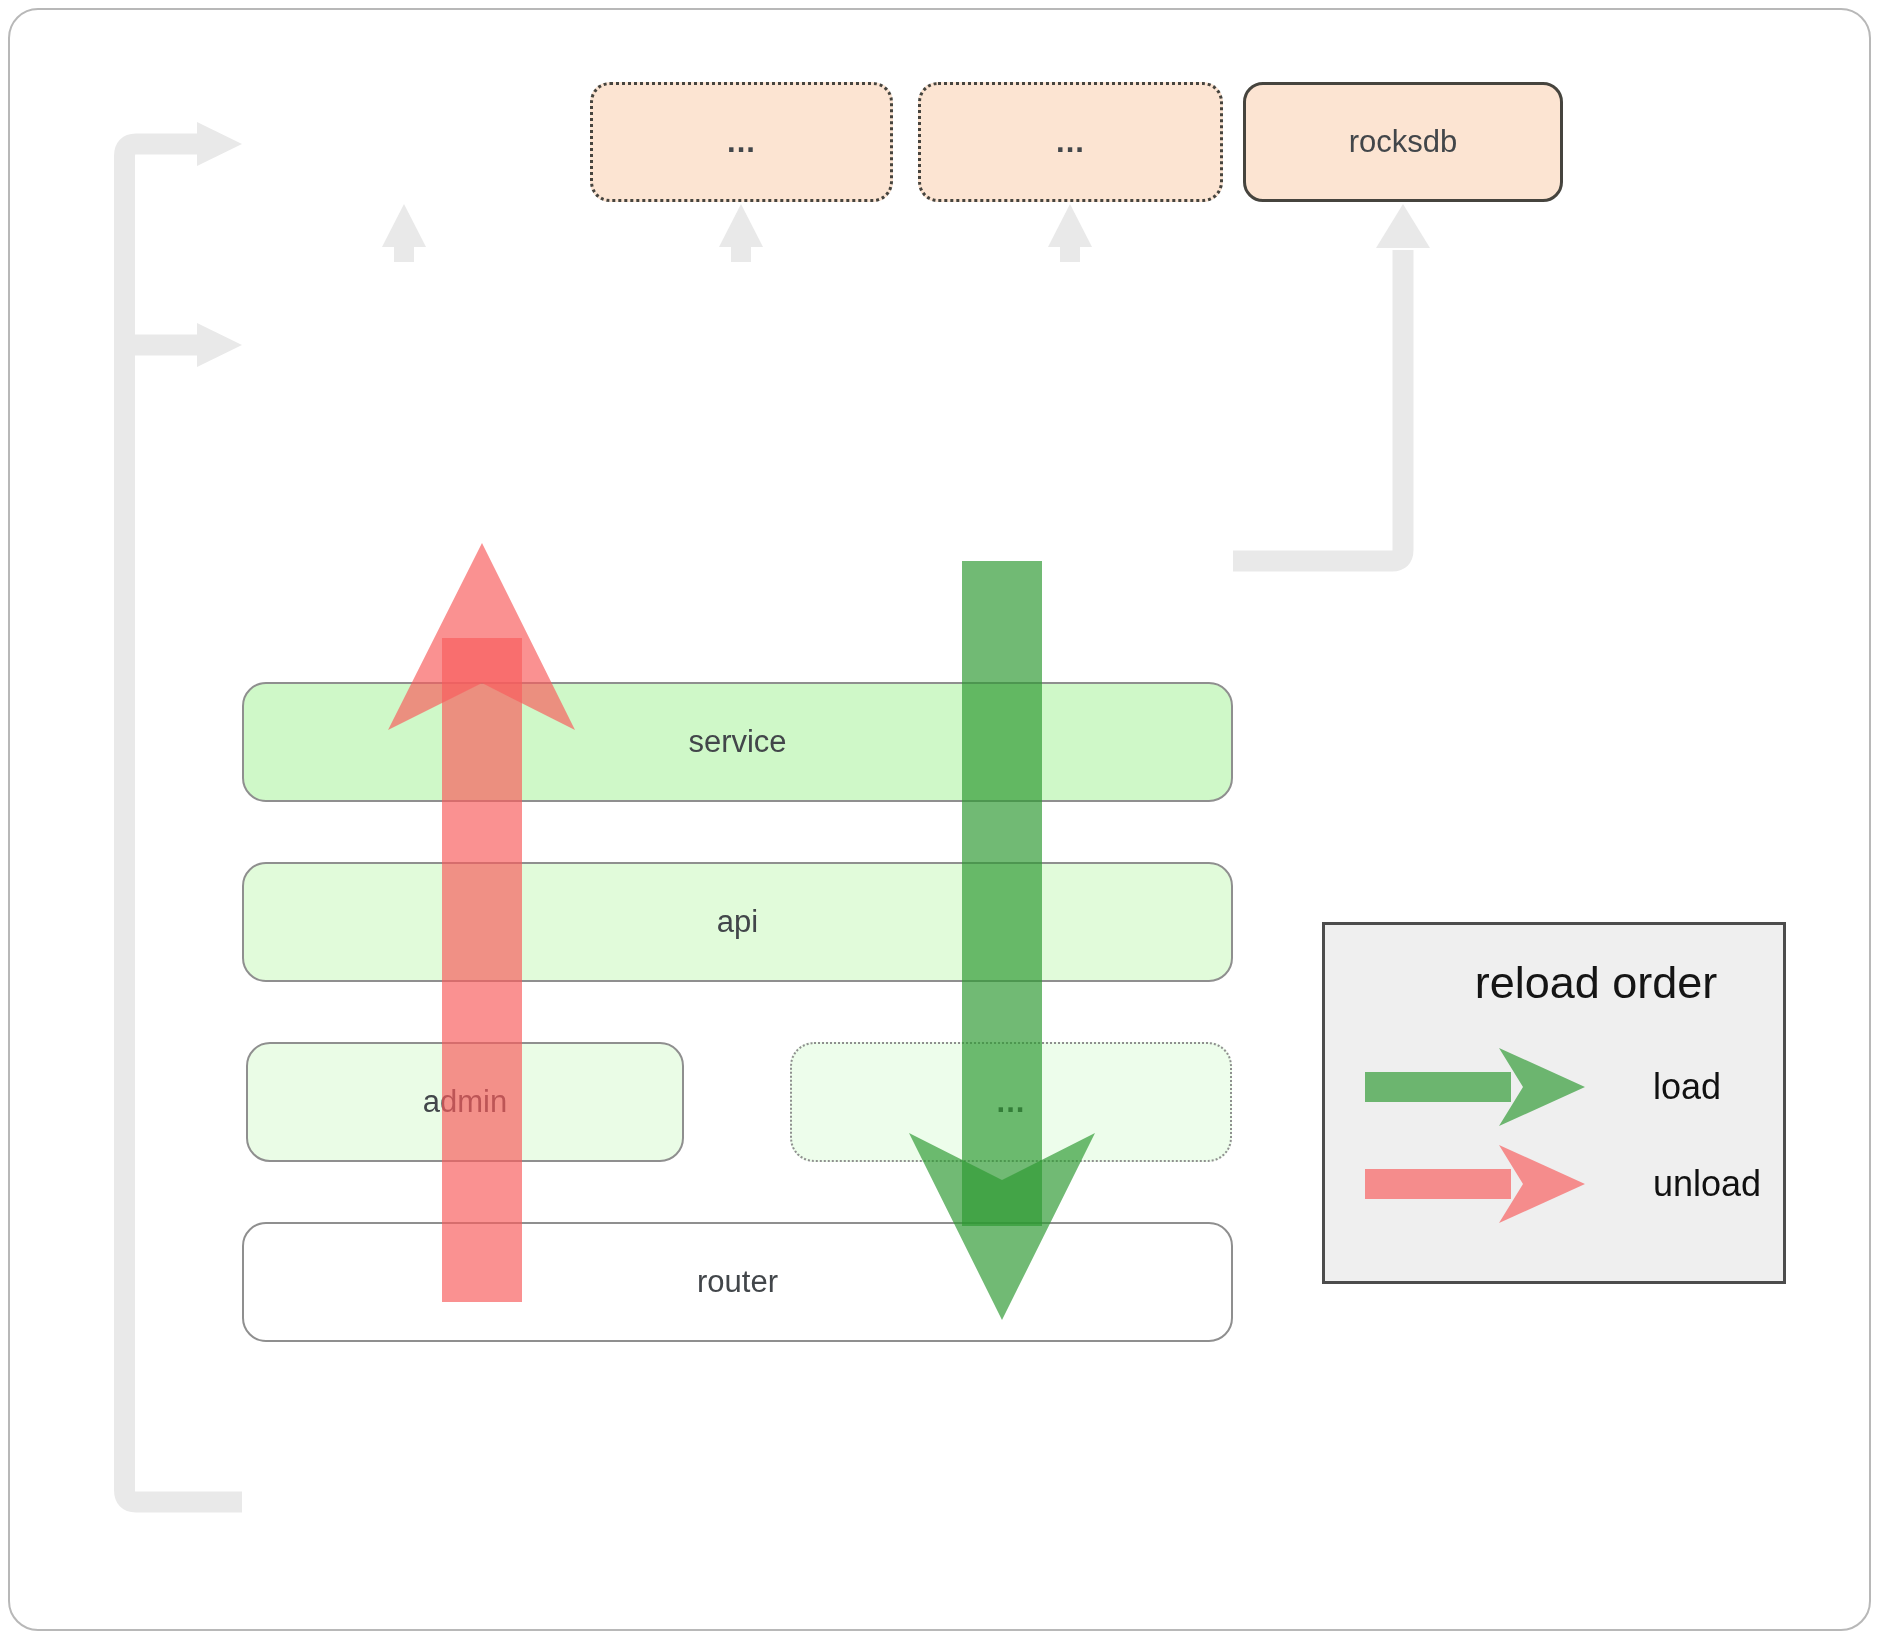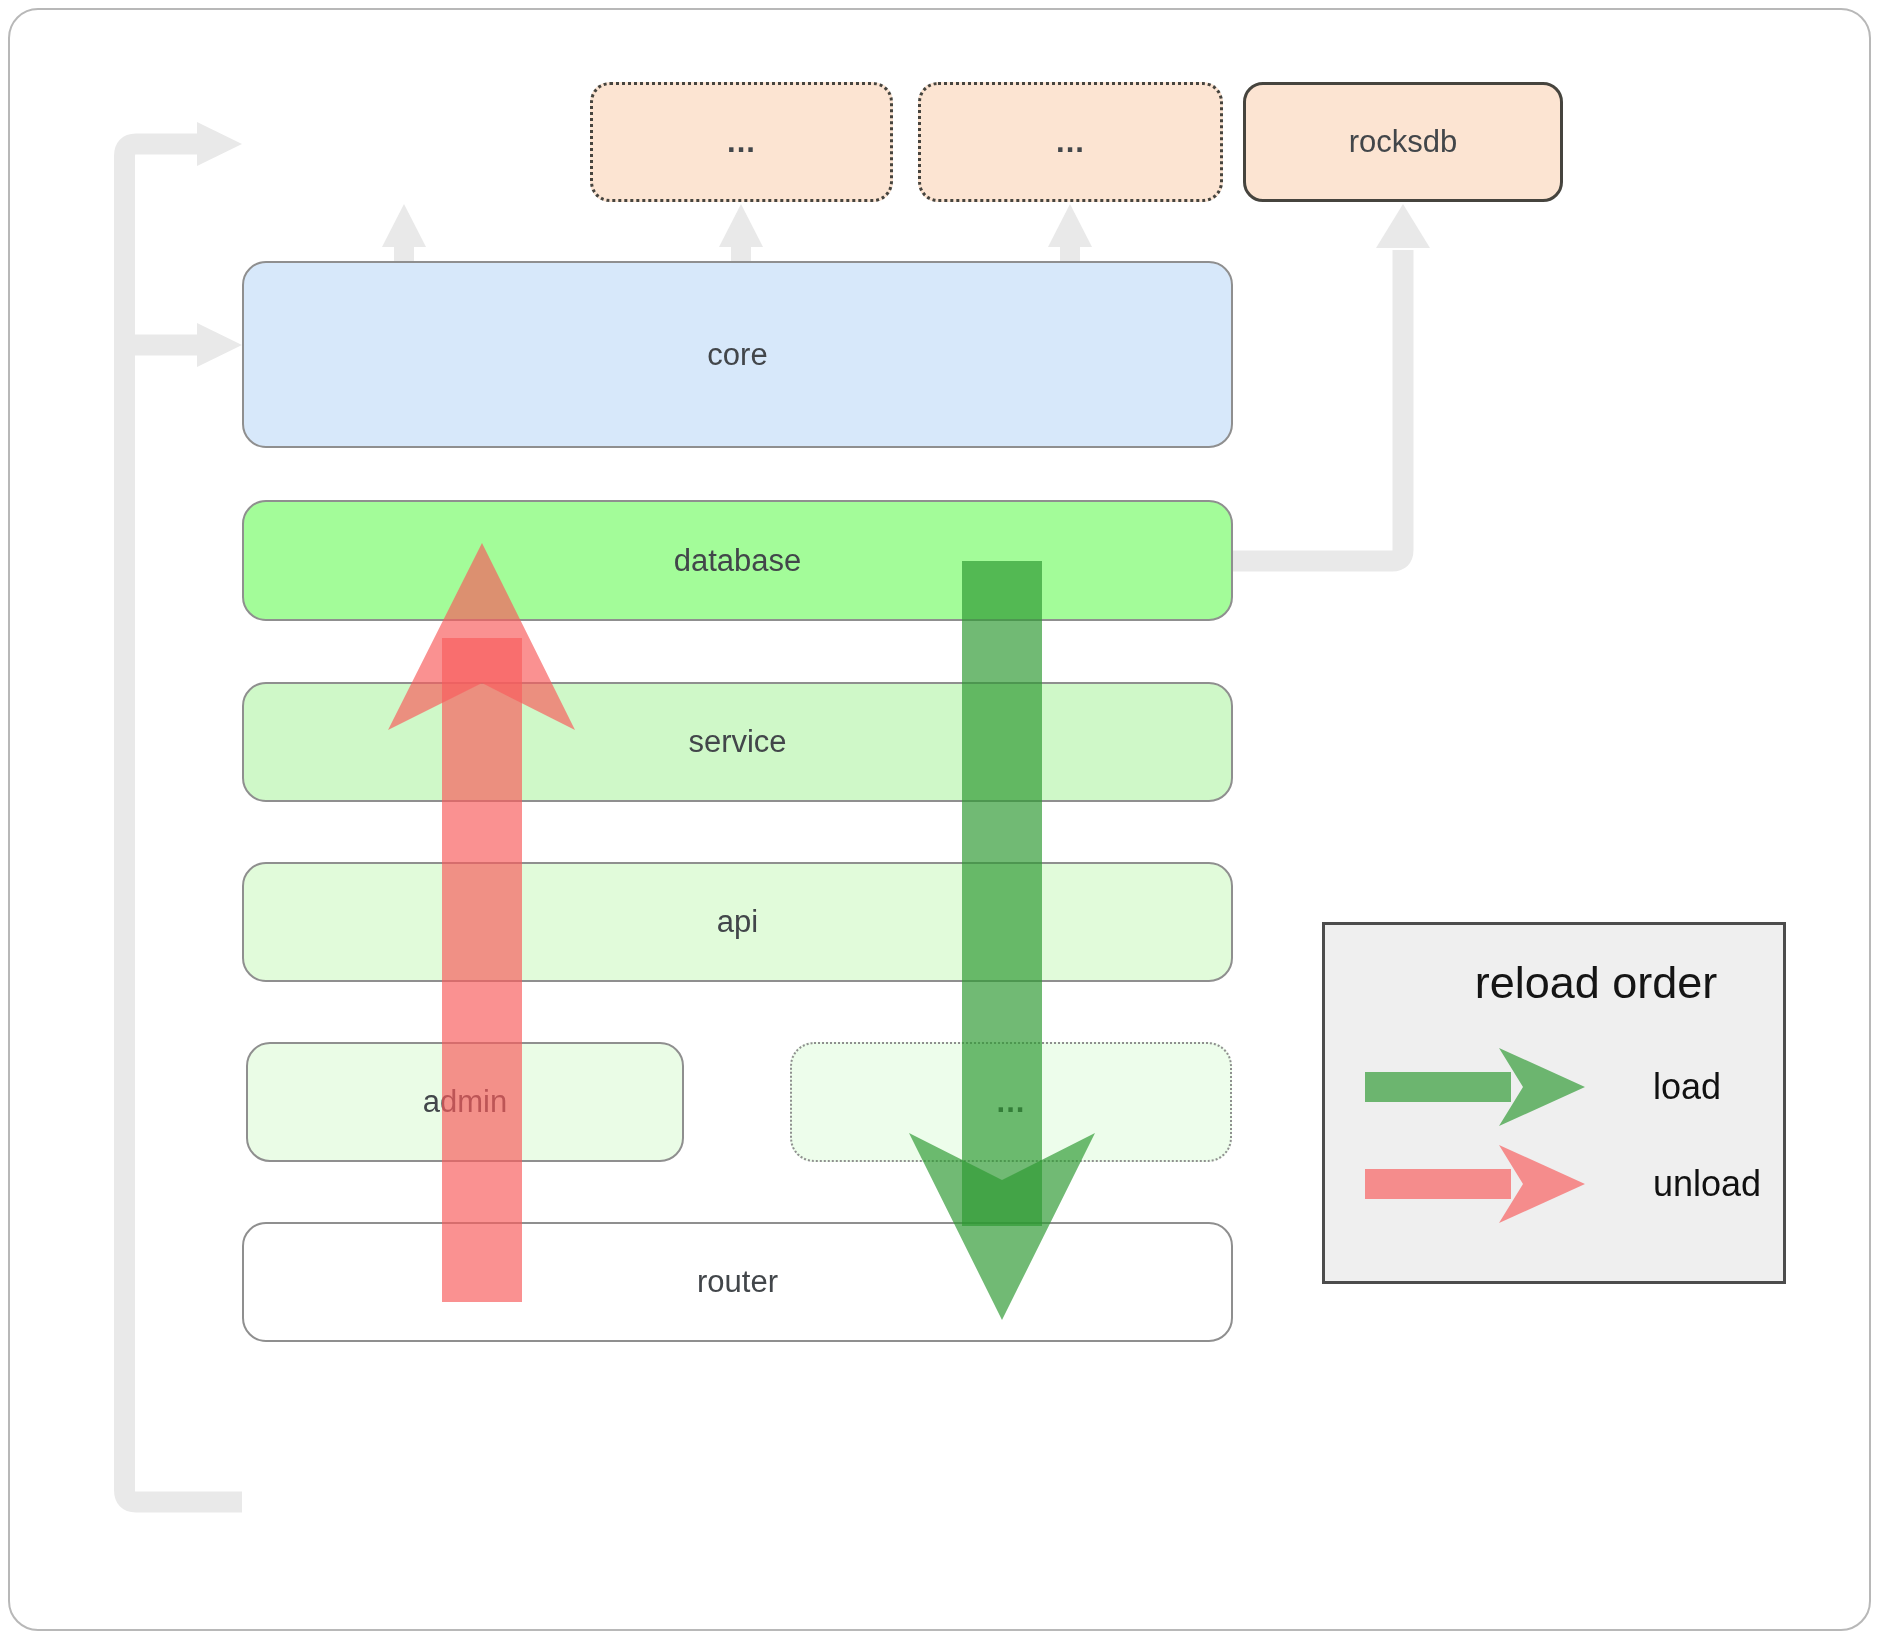--- a/index.html
+++ b/index.html
@@ -126,26 +126,20 @@
   <div class="box toprow dotted" id="box-deps1">
     <span class="dots">...</span>
   </div>
   <div class="box toprow dotted" id="box-deps2">
     <span class="dots">...</span>
   </div>
   <div class="box toprow" id="box-rocksdb">
     <span>rocksdb</span>
   </div>
 
-  <div class="box stackbox" id="box-core">
-    <span>core</span>
-  </div>
-  <div class="box stackbox" id="box-database">
-    <span>database</span>
-  </div>
   <div class="box stackbox" id="box-service">
     <span>service</span>
   </div>
   <div class="box stackbox" id="box-api">
     <span>api</span>
   </div>
   <div class="box stackbox" id="box-admin">
     <span>admin</span>
   </div>
   <div class="box" id="box-admin-more">

